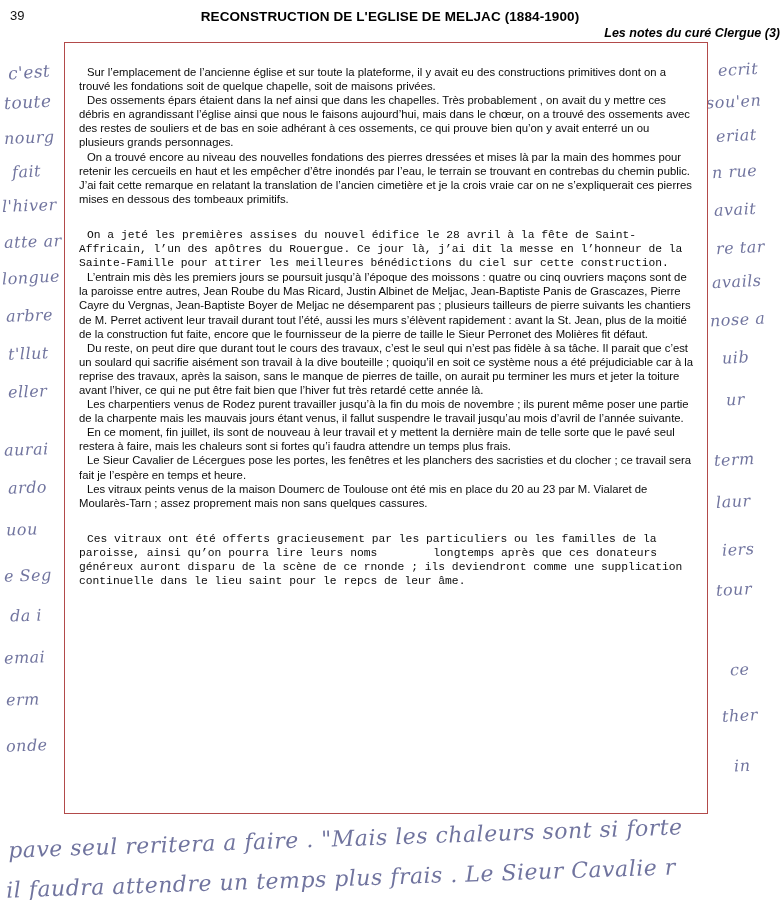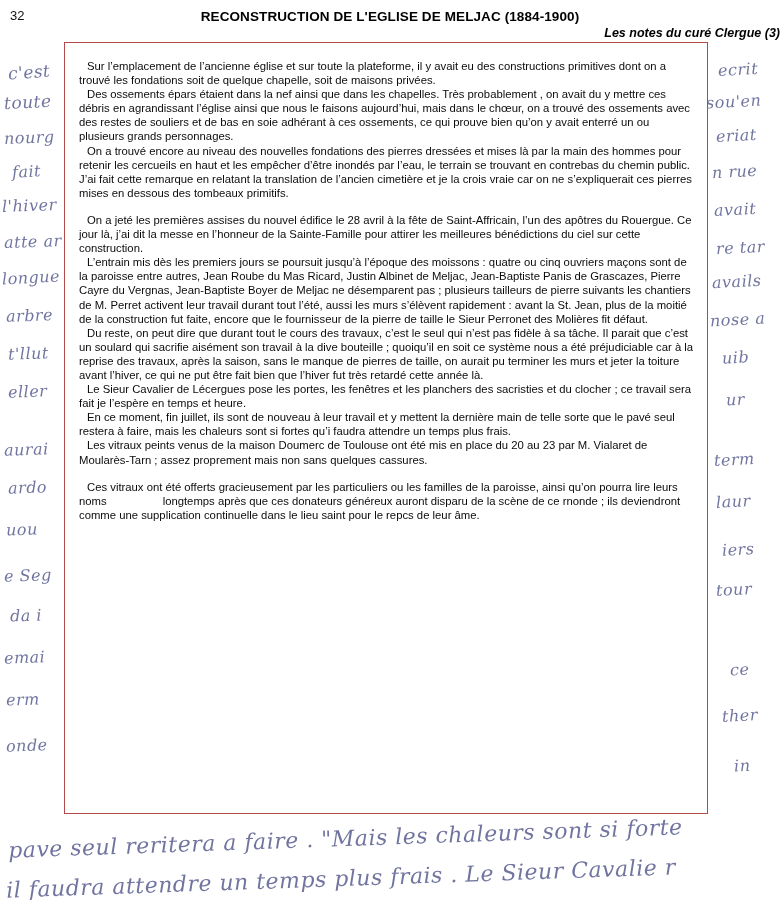--- a/index.html
+++ b/index.html
@@ -76,37 +76,38 @@
   #text-frame {
     position: absolute;
     left: 64px;
     top: 42px;
     width: 644px;
     height: 772px;
     border: 1.5px solid #b24a4a;
     background: rgba(255,255,255,0.93);
     box-sizing: border-box;
     z-index: 2;
-    padding: 16px 12px 6px 14px;
+    padding: 22px 12px 6px 14px;
     overflow: hidden;
   }
   #body-text {
     font-family: "Liberation Sans", sans-serif;
     font-size: 11.3px;
     line-height: 14.1px;
     color: #0b0b0b;
     text-align: left;
   }
   #body-text p {
     margin: 0;
     padding: 0;
     text-indent: 8px;
   }
   #body-text p.gap-before {
-    margin-top: 13px;
+    margin-top: 22px;
+    font-family: Liberation Mono, monospace;
   }
   .wide-space {
     display: inline-block;
     width: 56px;
   }
 </style>
 </head>
 <body>
 
 <div id="handwriting-layer">
@@ -143,31 +144,32 @@
     <div class="hw" style="left: 722px; top: 540px; font-size: 16px; transform: rotate(-3deg);">iers</div>
     <div class="hw" style="left: 716px; top: 580px; font-size: 16px; transform: rotate(-3deg);">tour</div>
     <div class="hw" style="left: 730px; top: 660px; font-size: 16px; transform: rotate(-3deg);">ce</div>
     <div class="hw" style="left: 722px; top: 706px; font-size: 16px; transform: rotate(-3deg);">ther</div>
     <div class="hw" style="left: 734px; top: 756px; font-size: 16px; transform: rotate(-3deg);">in</div>
     <div class="hw" style="left: 8px; top: 826px; font-size: 22px; transform: rotate(-2deg);">pave seul reritera a faire . "Mais les chaleurs sont si forte</div>
     <div class="hw" style="left: 6px; top: 866px; font-size: 22px; transform: rotate(-2deg);">il faudra attendre  un temps plus frais .  Le Sieur Cavalie  r</div>
   </div>
 
 <div id="page-header">
-  <div id="page-number">32</div>
+  <div id="page-number">39</div>
   <div id="doc-title">RECONSTRUCTION DE L'EGLISE DE MELJAC  (1884-1900)</div>
   <div id="doc-subtitle">Les notes du curé Clergue (3)</div>
 </div>
 
 <div id="text-frame">
   <div id="body-text">
       <p>Sur l’emplacement de l’ancienne église et sur toute la plateforme, il y avait eu des constructions primitives dont on a trouvé les fondations soit de quelque chapelle, soit de maisons privées.</p>
       <p>Des ossements épars étaient dans la nef ainsi que dans les chapelles. Très probablement , on avait du y mettre ces débris en agrandissant l’église ainsi que nous le faisons aujourd’hui, mais dans le chœur, on a trouvé des ossements avec des restes de souliers et de bas en soie adhérant à ces ossements, ce qui prouve bien qu’on y avait enterré un ou plusieurs grands personnages.</p>
       <p>On a trouvé encore au niveau des nouvelles fondations des pierres dressées et mises là par la main des hommes pour retenir les cercueils en haut et les empêcher d’être inondés par l’eau, le terrain se trouvant en contrebas du chemin public. J’ai fait cette remarque en relatant la translation de l’ancien cimetière et je la crois vraie car on ne s’expliquerait ces pierres mises en dessous des tombeaux primitifs.</p>
       <p class="gap-before">On a jeté les premières assises du nouvel édifice le 28 avril à la fête de Saint-Affricain, l’un des apôtres du Rouergue. Ce jour là, j’ai dit la messe en l’honneur de la Sainte-Famille pour attirer les meilleures bénédictions du ciel sur cette construction.</p>
       <p>L’entrain mis dès les premiers jours se poursuit jusqu’à l’époque des moissons : quatre ou cinq ouvriers maçons sont de la paroisse entre autres, Jean Roube du Mas Ricard, Justin Albinet de Meljac, Jean-Baptiste Panis de Grascazes, Pierre Cayre du Vergnas, Jean-Baptiste Boyer de Meljac ne désemparent pas ; plusieurs tailleurs de pierre suivants les chantiers de M. Perret activent leur travail durant tout l’été, aussi les murs s’élèvent rapidement : avant la St. Jean, plus de la moitié de la construction fut faite, encore que le fournisseur de la pierre de taille le Sieur Perronet des Molières fit défaut.</p>
       <p>Du reste, on peut dire que durant tout le cours des travaux, c’est le seul qui n’est pas fidèle à sa tâche. Il parait que c’est un soulard qui sacrifie aisément son travail à la dive bouteille ; quoiqu’il en soit ce système nous a été préjudiciable car à la reprise des travaux, après la saison, sans le manque de pierres de taille, on aurait pu terminer les murs et jeter la toiture avant l’hiver, ce qui ne put être fait bien que l’hiver fut très retardé cette année là.</p>
+      <p>Les charpentiers venus de Rodez purent travailler jusqu’à la fin du mois de novembre ; ils purent même poser une partie de la charpente mais les mauvais jours étant venus, il fallut suspendre le travail jusqu’au mois d’avril de l’année suivante.</p>
+      <p>En ce moment, fin juillet, ils sont de nouveau à leur travail et y mettent la dernière main de telle sorte que le pavé seul restera à faire, mais les chaleurs sont si fortes qu’i faudra attendre un temps plus frais.</p>
       <p>Le Sieur Cavalier de Lécergues pose les portes, les fenêtres et les planchers des sacristies et du clocher ; ce travail sera fait je l’espère en temps et heure.</p>
-      <p>En ce moment, fin juillet, ils sont de nouveau à leur travail et y mettent la dernière main de telle sorte que le pavé seul restera à faire, mais les chaleurs sont si fortes qu’i faudra attendre un temps plus frais.</p>
       <p>Les vitraux peints venus de la maison Doumerc de Toulouse ont été mis en place du 20 au 23 par M. Vialaret de Moularès-Tarn ; assez proprement mais non sans quelques cassures.</p>
       <p class="gap-before">Ces vitraux ont été offerts gracieusement par les particuliers ou les familles de la paroisse, ainsi qu’on pourra lire leurs noms<span class="wide-space"></span>longtemps après que ces donateurs généreux auront disparu de la scène de ce rnonde ; ils deviendront comme une supplication continuelle dans le lieu saint pour le repcs de leur âme.</p>
     </div>
 </div>
 
 </body></html>

